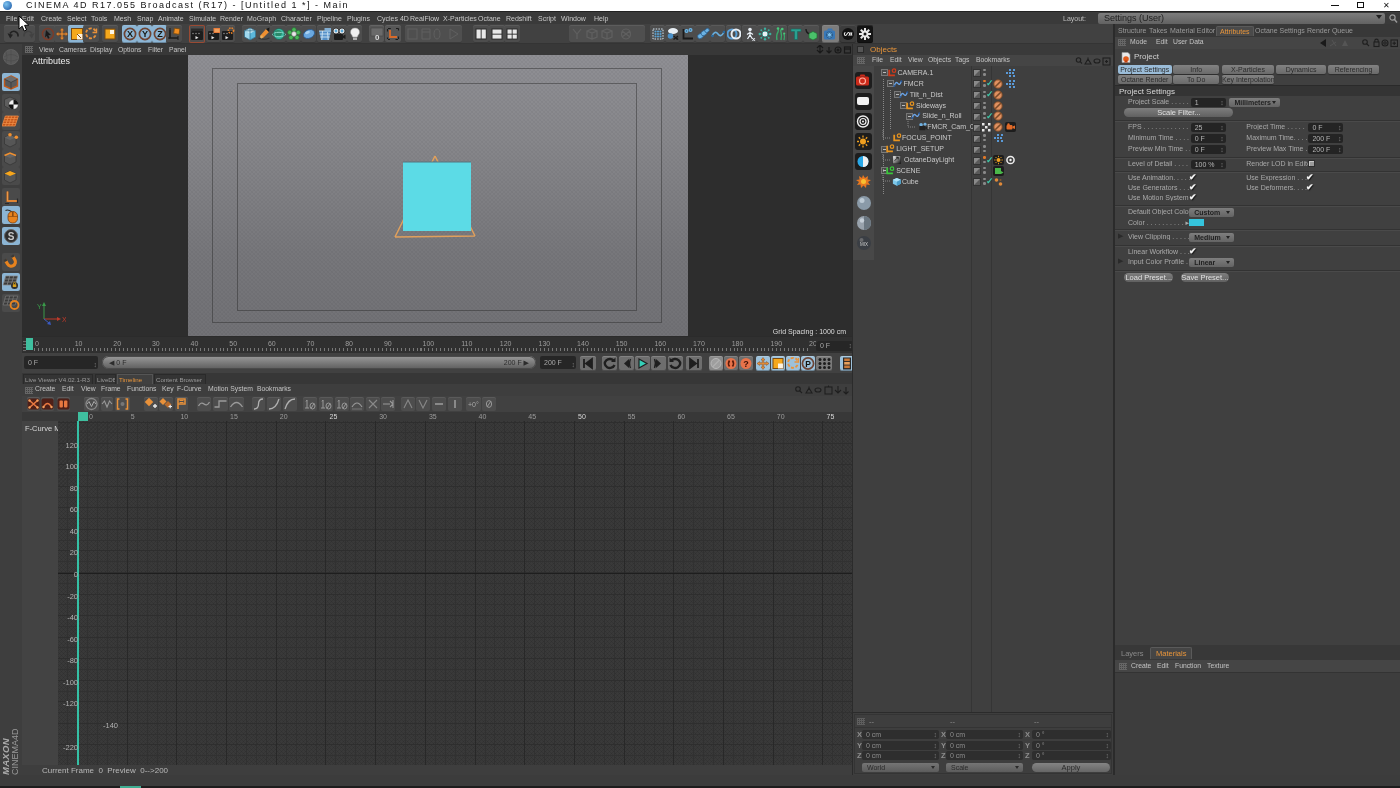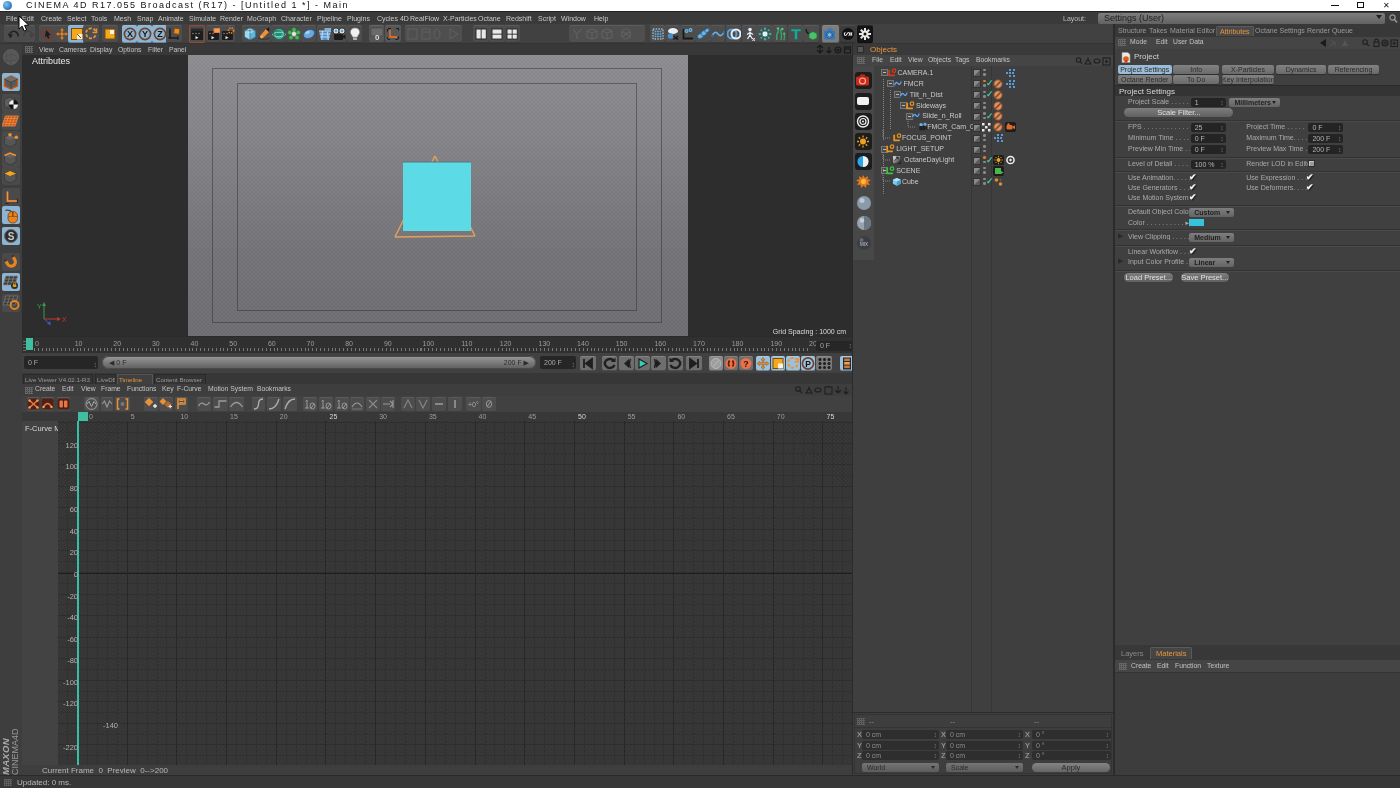--- a/index.html
+++ b/index.html
@@ -1504,18 +1504,14 @@
 
 <div class="abs" style="left:0;top:786px;width:1400px;height:2px;background:#1d1d1d;"></div>
 <div class="abs" style="left:120px;top:786px;width:21px;height:2px;background:#3fae92;"></div>
 
 <div class="split" style="left:1113px;top:24px;width:2px;height:751px;"></div>
 <div class="split" style="left:852px;top:44px;width:1px;height:731px;"></div>
 <div class="split" style="left:853px;top:712px;width:260px;height:1px;"></div>
 <div class="split" style="left:22px;top:336px;width:831px;height:1px;"></div>
 <div class="split" style="left:0px;top:43px;width:1113px;height:1px;background:#343434;"></div>
 
-<div class="abs" id="statusbar">
-  <div style="position:absolute;left:4px;top:3px;width:8px;height:7px;background:repeating-linear-gradient(0deg,#5e5e5e 0 1px,transparent 1px 2px),repeating-linear-gradient(90deg,#5e5e5e 0 1px,transparent 1px 2px);"></div>
-  <div style="position:absolute;left:17px;top:2px;font-size:8px;color:#b8b8b8;">Updated: 0 ms.</div>
-    </div>
 
 </div>
 
 </body></html>

